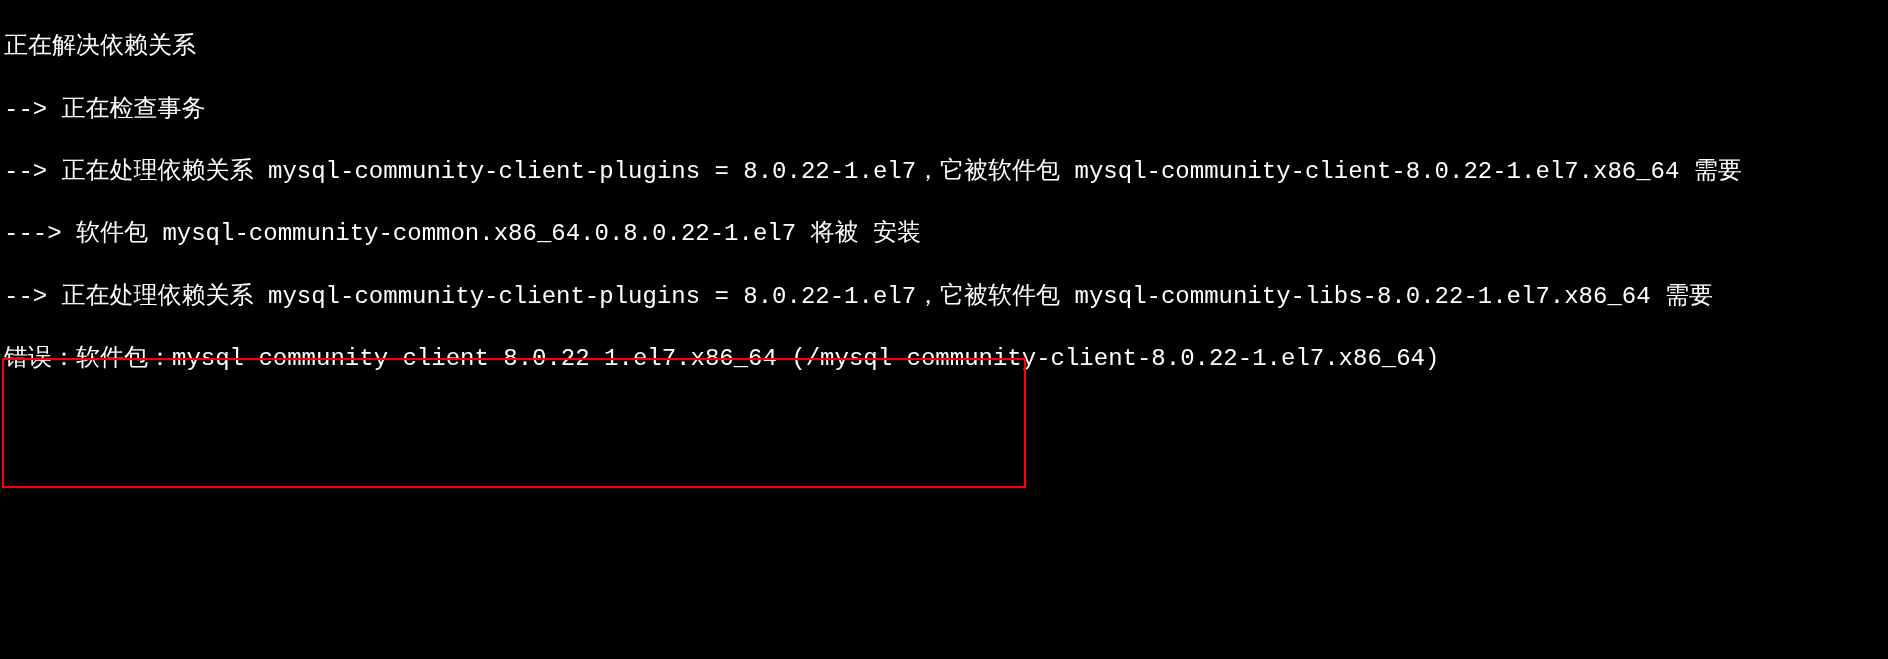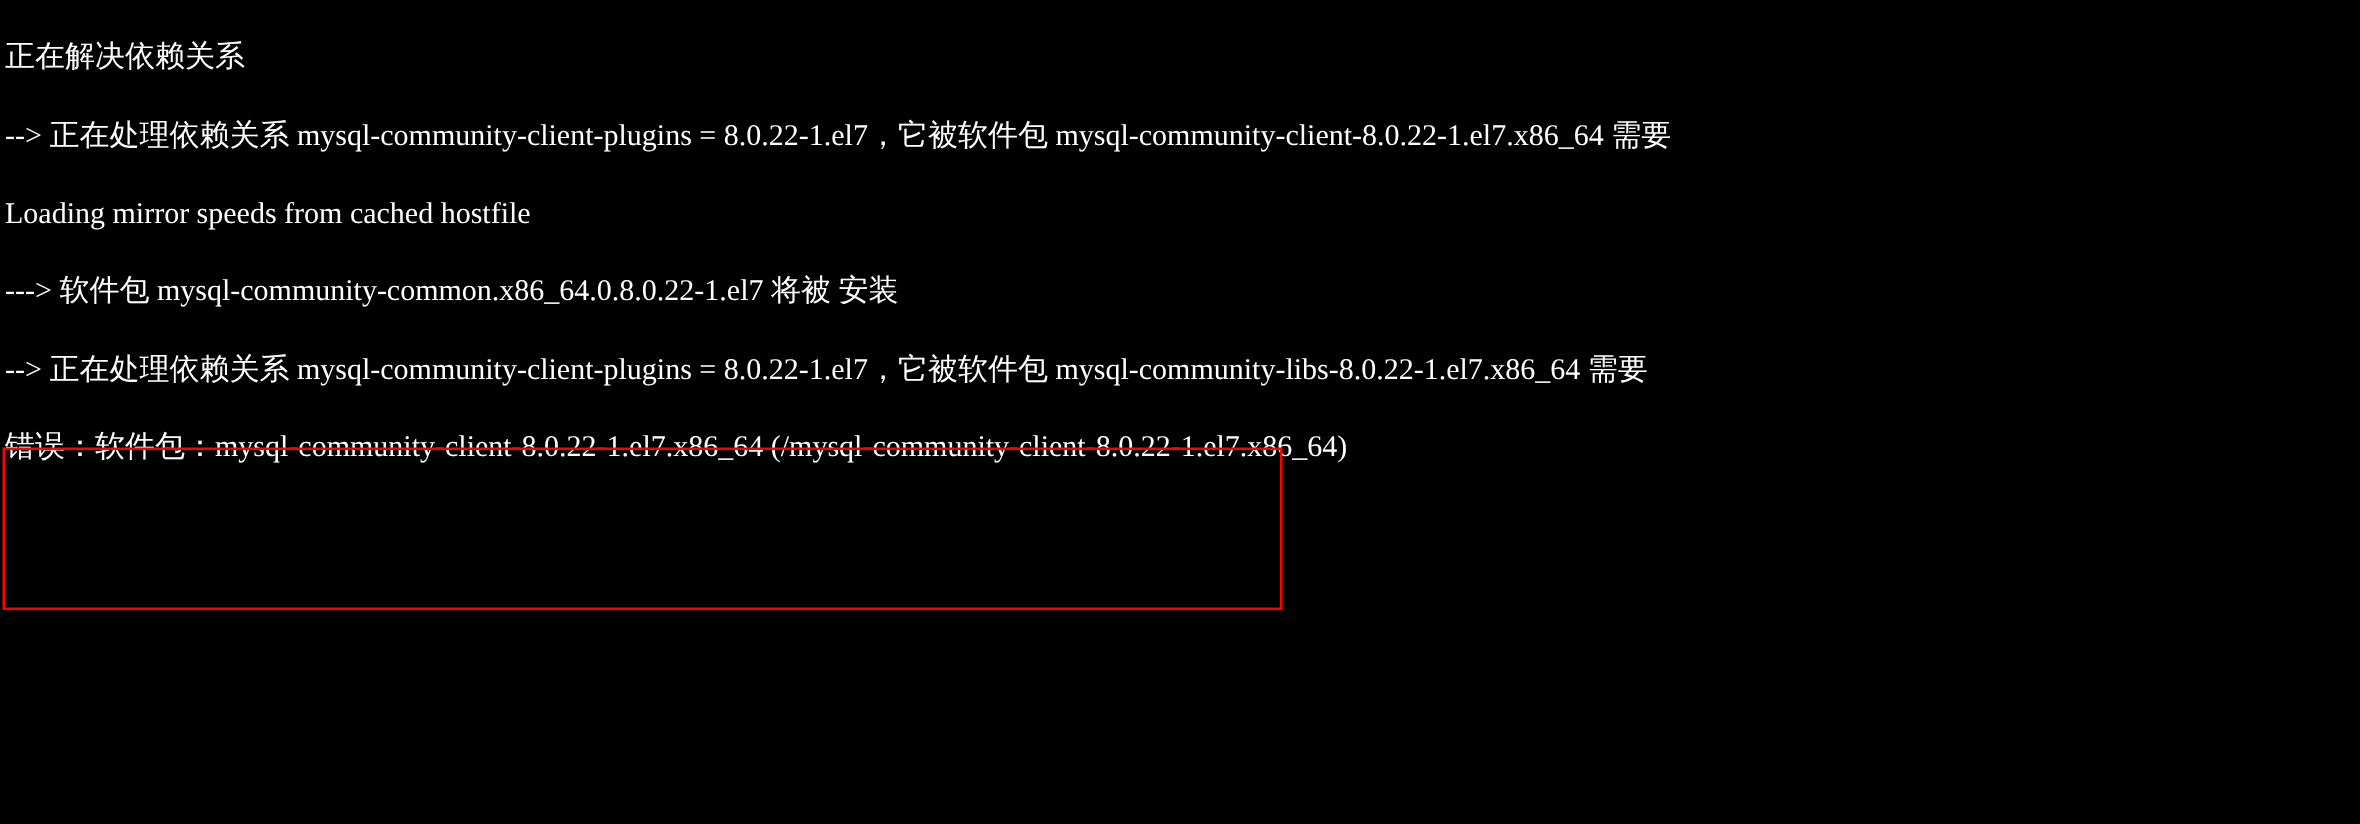--- a/index.html
+++ b/index.html
@@ -15,39 +15,38 @@
     overflow: hidden;
   }
   .terminal {
     white-space: pre-wrap;
     word-break: break-all;
     padding: 0 4px;
     position: relative;
   }
   .line {
     display: block;
-    font-family: Liberation Serif, serif;
   }
   .error-box {
     position: absolute;
     border: 2px solid #ff0000;
     pointer-events: none;
     left: 2px;
     top: 358px;
     width: 1020px;
     height: 126px;
   }
 </style>
 </head>
 <body>
 
 <div class="terminal">
 <span class="line">正在解决依赖关系</span>
+<span class="line">--&gt; 正在检查事务</span>
 <span class="line">--&gt; 正在处理依赖关系 mysql-community-client-plugins = 8.0.22-1.el7，它被软件包 mysql-community-client-8.0.22-1.el7.x86_64 需要</span>
-<span class="line">Loading mirror speeds from cached hostfile</span>
 <span class="line">---&gt; 软件包 mysql-community-common.x86_64.0.8.0.22-1.el7 将被 安装</span>
 <span class="line">--&gt; 正在处理依赖关系 mysql-community-client-plugins = 8.0.22-1.el7，它被软件包 mysql-community-libs-8.0.22-1.el7.x86_64 需要</span>
 <span class="line">错误：软件包：mysql-community-client-8.0.22-1.el7.x86_64 (/mysql-community-client-8.0.22-1.el7.x86_64)</span>
 
 
 
 
 
 
 <div class="error-box"></div>

